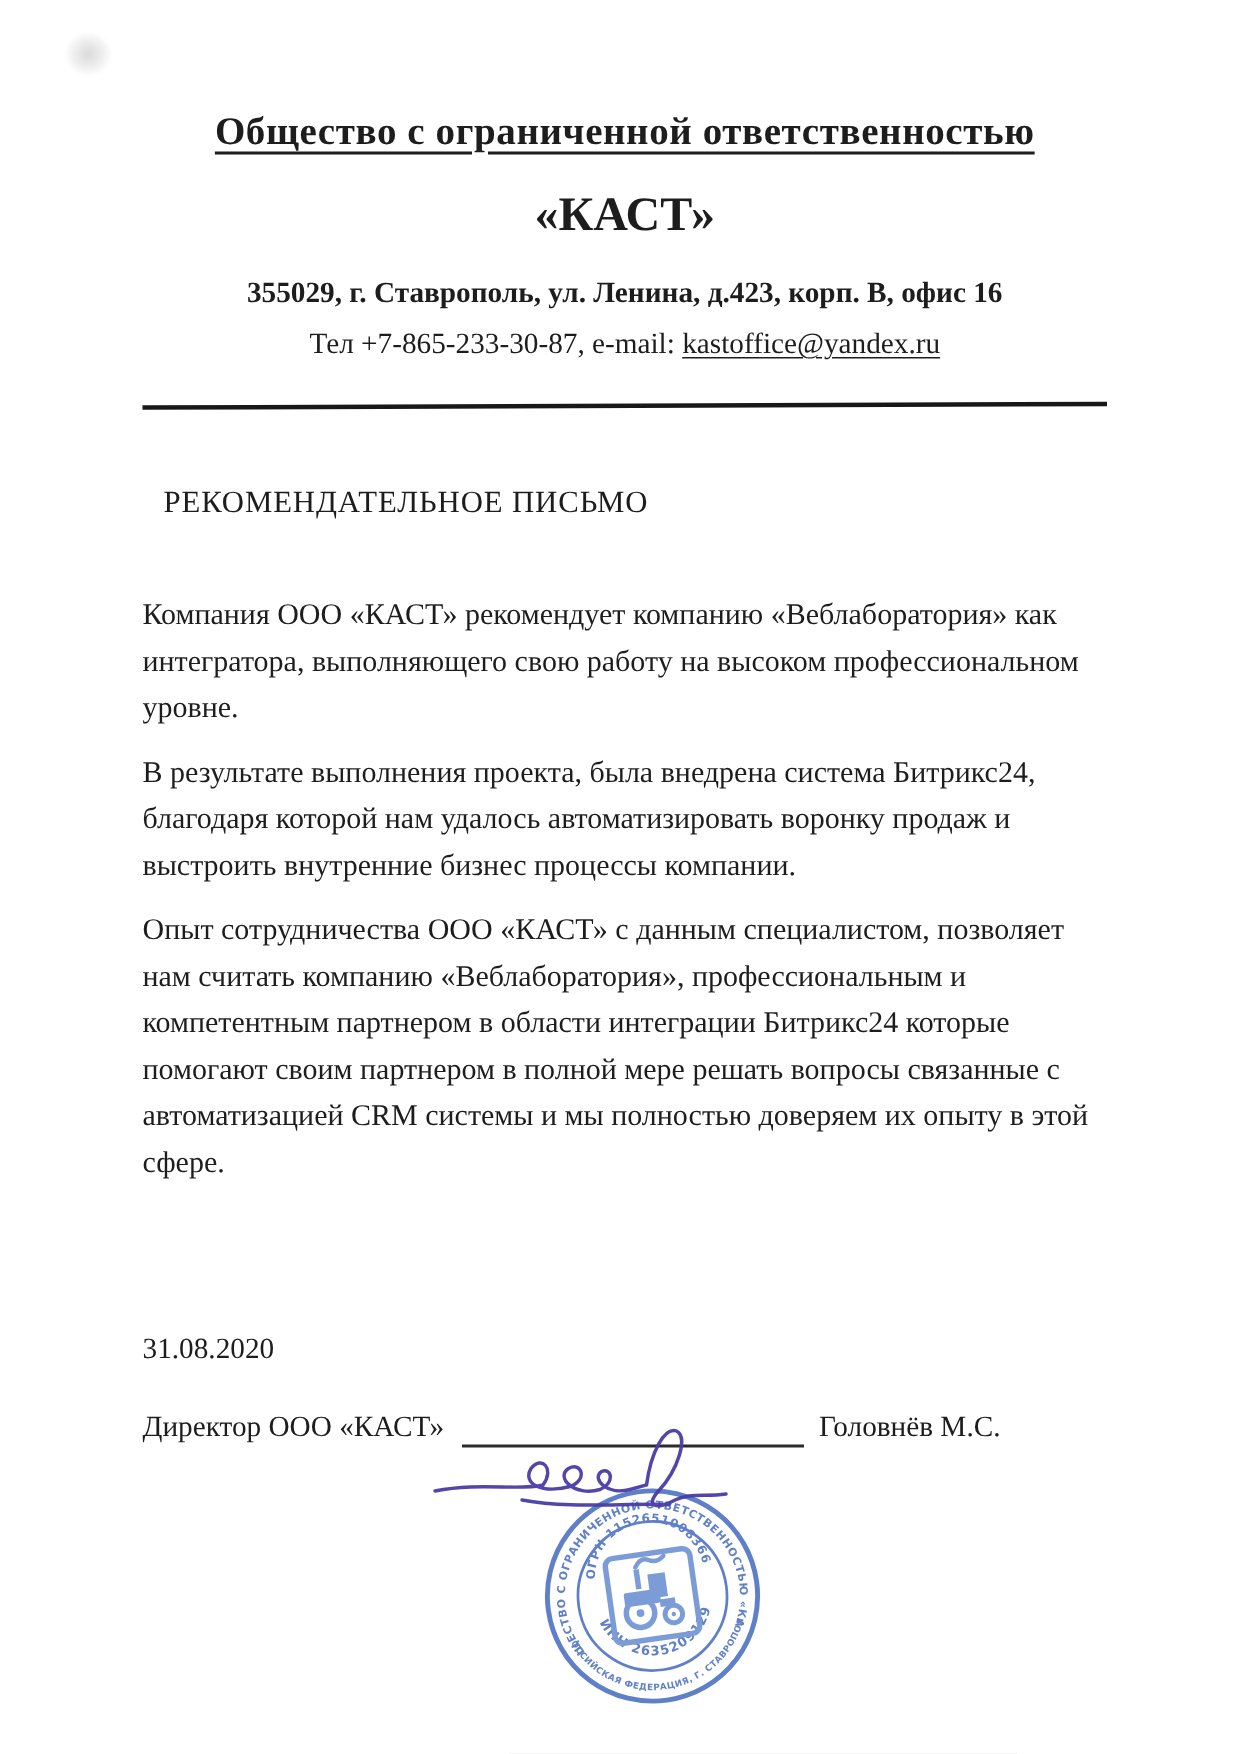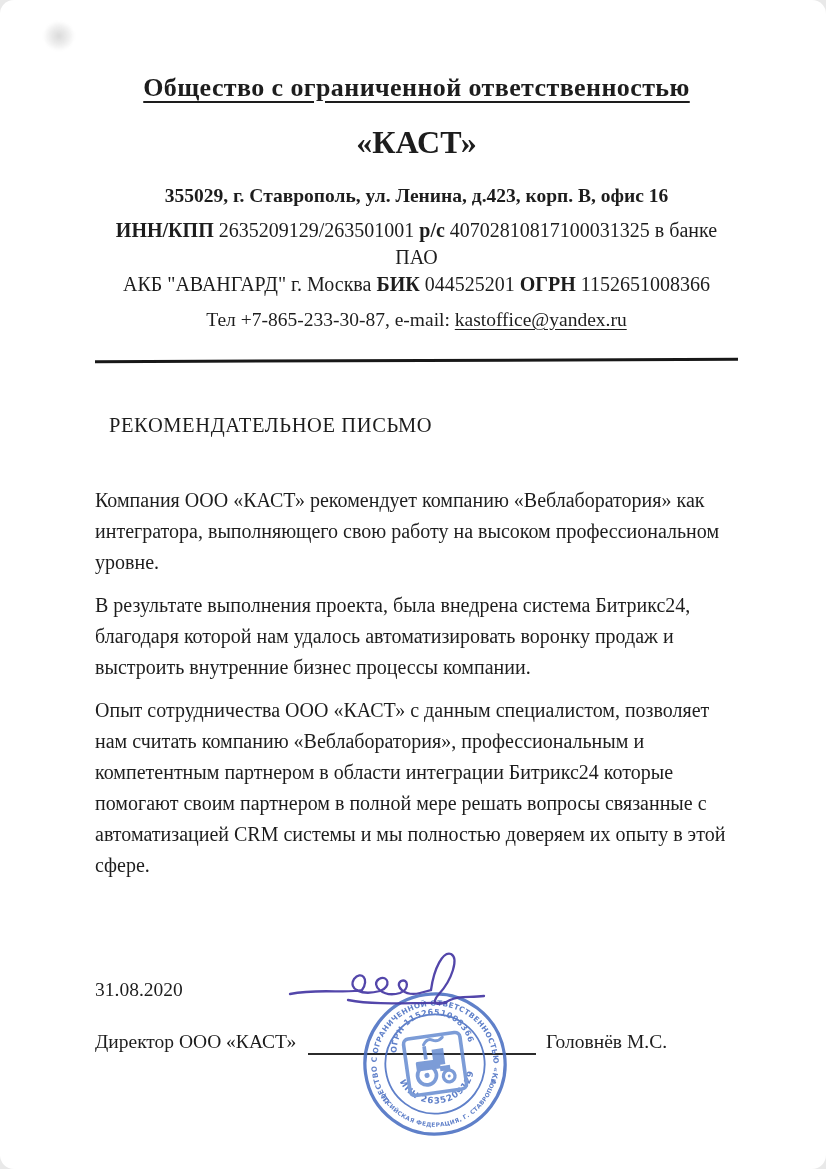--- a/index.html
+++ b/index.html
@@ -5,21 +5,20 @@
   * { margin:0; padding:0; box-sizing:border-box; }
   html,body { background:#e9e9e9; }
   .page {
     position:relative;
     width:826px; height:1169px;
     margin:0 auto;
     background:#ffffff;
     font-family:"Liberation Serif","DejaVu Serif",serif;
     color:#1d1d1d;
     overflow:hidden;
-    border-radius:14px;
   }
   .content { padding:72px 88px 0 95px; }
 
   
   .smudge {
     position:absolute; left:44px; top:22px; width:30px; height:28px;
     background:radial-gradient(ellipse at center, rgba(120,120,120,.28), rgba(160,160,160,.12) 55%, transparent 75%);
     filter:blur(1px);
   }
 
@@ -78,35 +77,20 @@
 
 <div class="page">
   <div class="smudge"></div>
 
   <div class="content">
     <div class="letterhead">
       <div class="company-type">Общество с ограниченной ответственностью</div>
       <div class="company-name">«КАСТ»</div>
       <div class="address">355029, г. Ставрополь, ул. Ленина, д.423, корп. В, офис 16</div>
 
-      <div class="req-block">
-        <div class="req-line">
-          <b>ИНН/КПП</b>
-          <span>2635209129/263501001</span>
-          <b>р/с</b>
-          <span>40702810817100031325 в банке ПАО</span>
-        </div>
-        <div class="req-line">
-          <span>АКБ "АВАНГАРД" г. Москва</span>
-          <b>БИК</b>
-          <span>044525201</span>
-          <b>ОГРН</b>
-          <span>1152651008366</span>
-        </div>
-      </div>
 
       <div class="contacts">
         <span>Тел +7-865-233-30-87, e-mail:</span>
         <span class="email">kastoffice@yandex.ru</span>
       </div>
     </div>
 
     <hr class="divider">
 
     <div class="letter-title">РЕКОМЕНДАТЕЛЬНОЕ ПИСЬМО</div>

